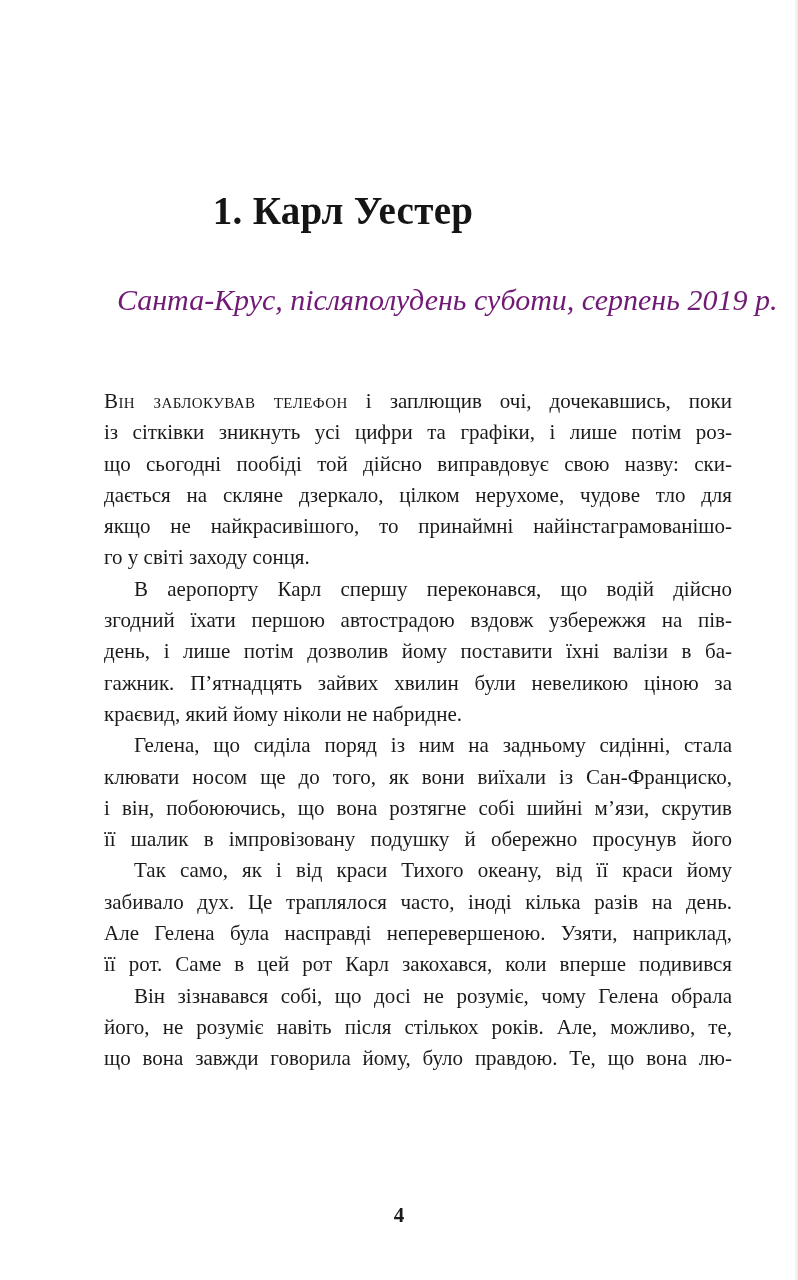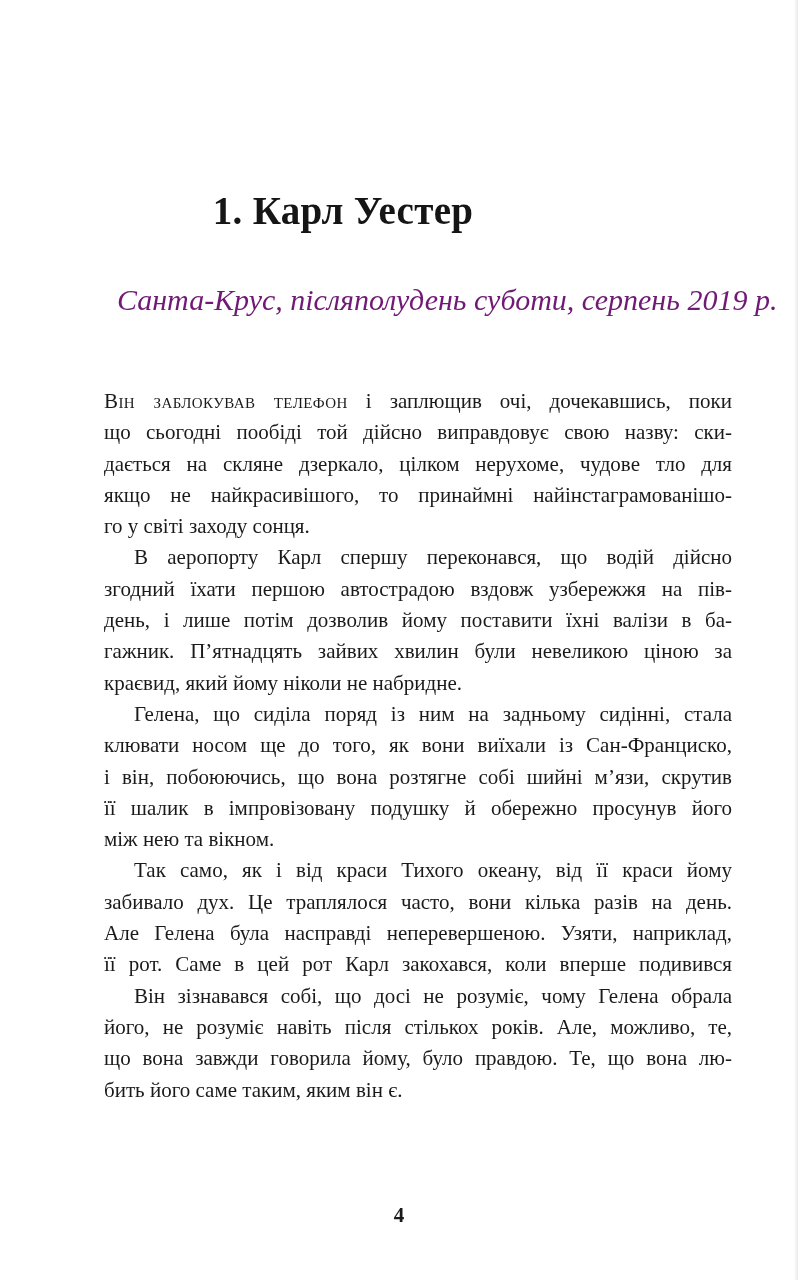--- a/index.html
+++ b/index.html
@@ -46,50 +46,49 @@
 <div class="page-edge"></div>
 
 <h1 class="title" style="margin:0;">1. Карл Уестер</h1>
 
 <div class="subtitle">Санта-Крус, післяполудень суботи, серпень 2019 р.</div>
 
 <div class="body-text">
 
   <div class="paragraph">
     <span class="line"><span class="smallcaps">Він заблокував телефон</span><span> і заплющив очі, дочекавшись, поки</span></span>
+    <span class="line">із сітківки зникнуть усі цифри та графіки, і лише потім роз-</span>
     <span class="line">що сьогодні пообіді той дійсно виправдовує свою назву: ски-</span>
     <span class="line">дається на скляне дзеркало, цілком нерухоме, чудове тло для</span>
     <span class="line">якщо не найкрасивішого, то принаймні найінстаграмованішо-</span>
     <span class="line last">го у світі заходу сонця.</span>
   </div>
 
   <div class="paragraph">
     <span class="line indent">В аеропорту Карл спершу переконався, що водій дійсно</span>
     <span class="line">згодний їхати першою автострадою вздовж узбережжя на пів-</span>
     <span class="line">день, і лише потім дозволив йому поставити їхні валізи в ба-</span>
     <span class="line">гажник. П’ятнадцять зайвих хвилин були невеликою ціною за</span>
     <span class="line last">краєвид, який йому ніколи не набридне.</span>
   </div>
 
   <div class="paragraph">
     <span class="line indent">Гелена, що сиділа поряд із ним на задньому сидінні, стала</span>
     <span class="line">клювати носом ще до того, як вони виїхали із Сан-Франциско,</span>
     <span class="line">і він, побоюючись, що вона розтягне собі шийні м’язи, скрутив</span>
     <span class="line">її шалик в імпровізовану подушку й обережно просунув його</span>
-    <span class="line last">між нею та вікном.</span>
   </div>
 
   <div class="paragraph">
     <span class="line indent">Так само, як і від краси Тихого океану, від її краси йому</span>
-    <span class="line">забивало дух. Це траплялося часто, вони кілька разів на день.</span>
+    <span class="line">забивало дух. Це траплялося часто, іноді кілька разів на день.</span>
     <span class="line">Але Гелена була насправді неперевершеною. Узяти, наприклад,</span>
     <span class="line">її рот. Саме в цей рот Карл закохався, коли вперше подивився</span>
   </div>
 
   <div class="paragraph">
     <span class="line indent">Він зізнавався собі, що досі не розуміє, чому Гелена обрала</span>
     <span class="line">його, не розуміє навіть після стількох років. Але, можливо, те,</span>
     <span class="line">що вона завжди говорила йому, було правдою. Те, що вона лю-</span>
-    <span class="line last">бить його саме таким, яким він є.</span>
   </div>
 </div>
 
 <div class="page-number">4</div>
 
 </body></html>

